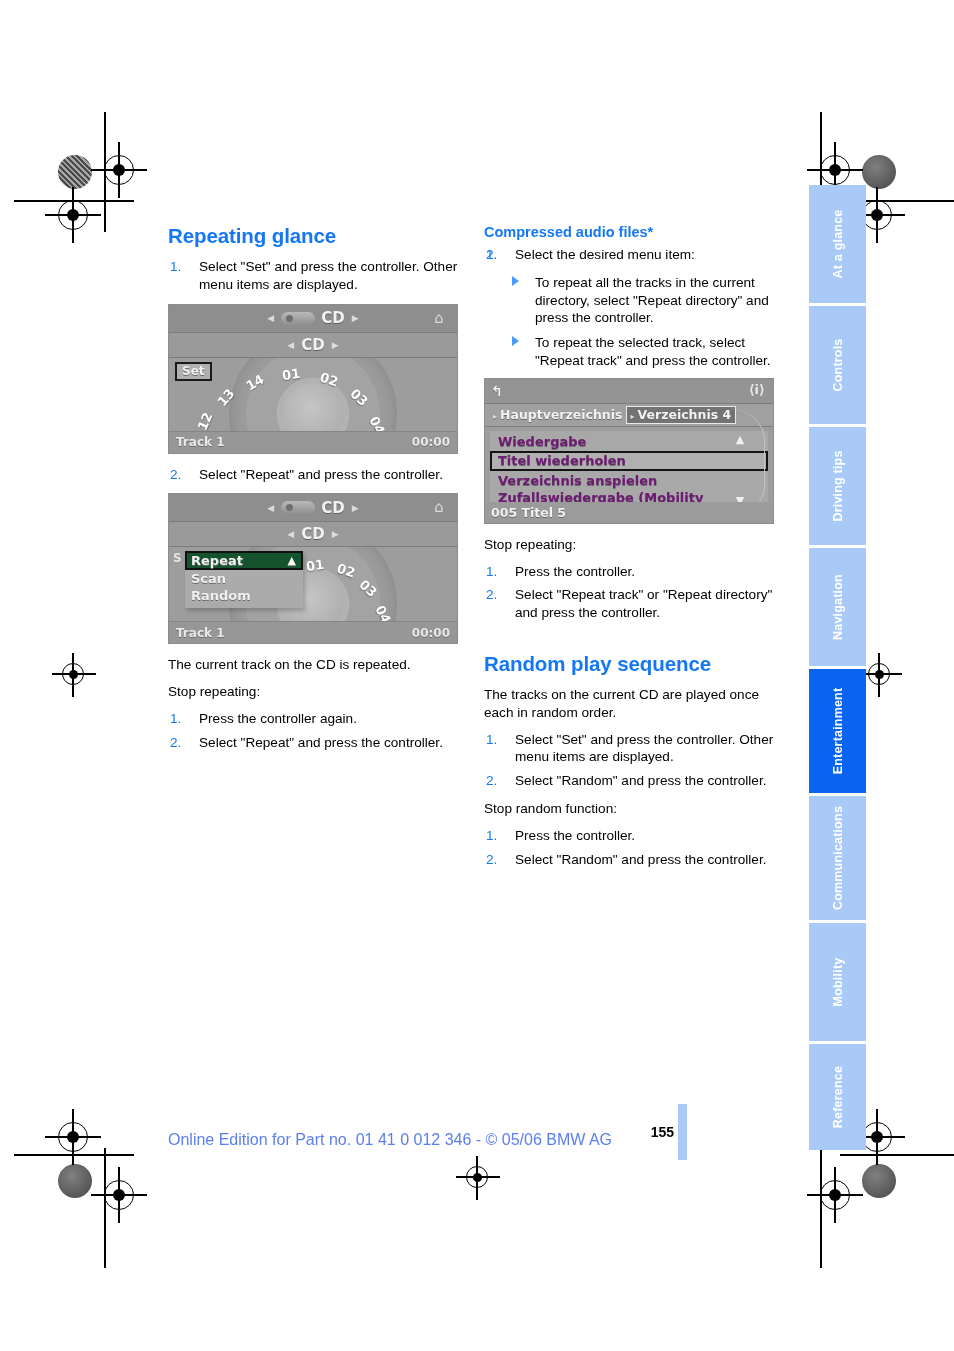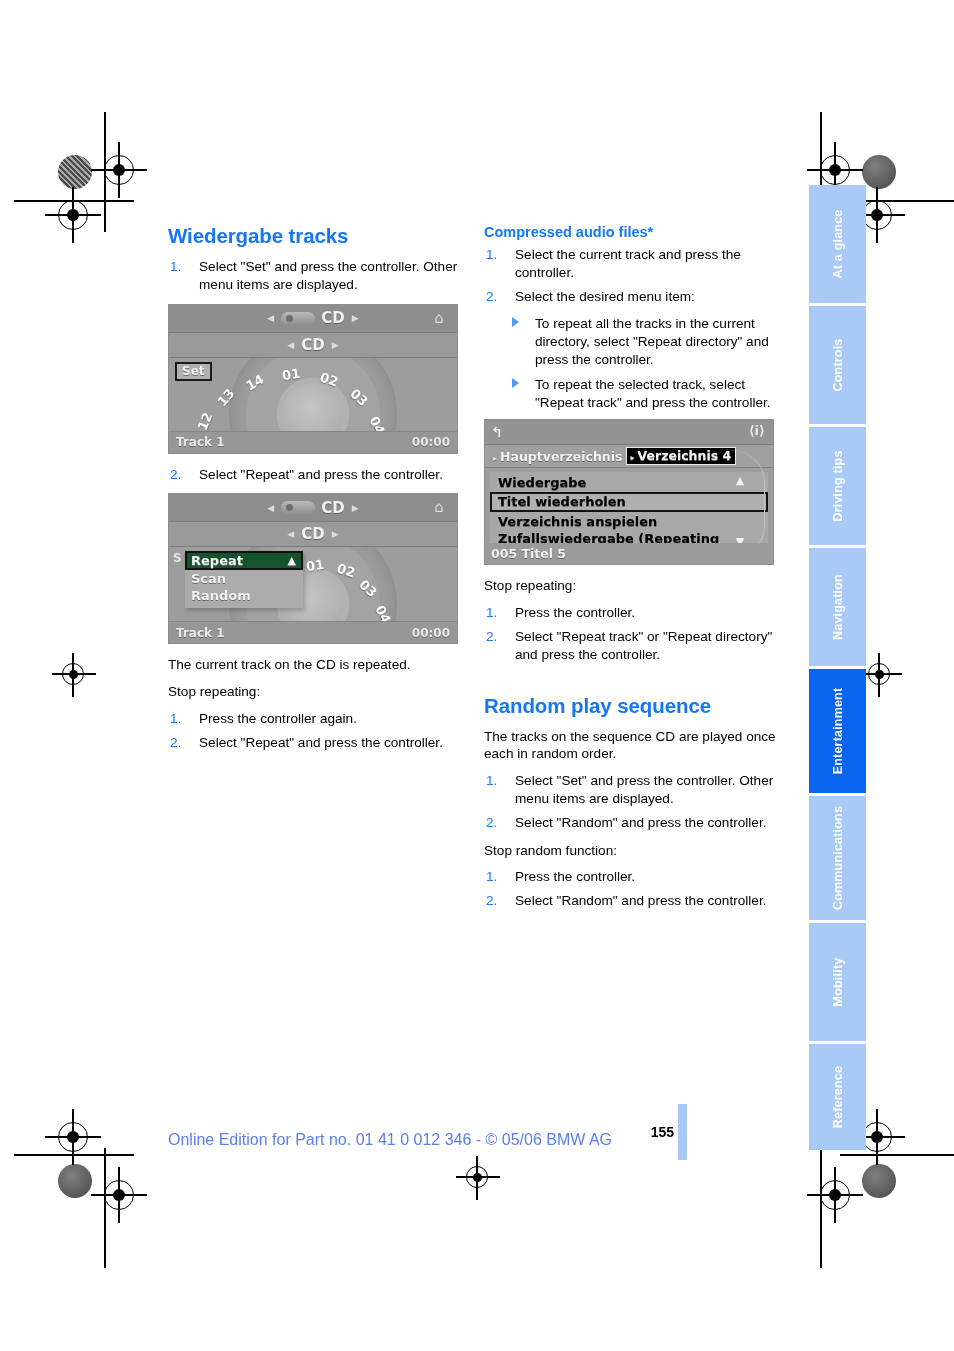--- a/index.html
+++ b/index.html
@@ -385,32 +385,32 @@
   }
   .crumb {
     color: #f2f2f2;
     font-size: 12.5px;
     font-weight: bold;
     text-shadow: 0 1px 0 #6a6a6a;
     padding: 0 3px;
   }
   .crumb.cur {
     border: 1px solid #e9e9e9;
-    background: #000000;
+    background: #737373;
     padding: 0px 4px 1px 4px;
   }
   .crumb .dot { font-size: 8px; margin-right: 3px; color:#e2e2e2;}
   .dir-list {
     position: relative;
     background: #a8a8a8;
     margin: 4px 5px 0 5px;
     padding: 2px 0 3px 0;
   }
   .dir-list .li {
-    color: #000000;
+    color: #701a75;
     font-size: 13px;
     font-weight: bold;
     padding: 1px 8px;
     text-shadow: 0 1px 0 #6a6a6a;
     white-space: nowrap;
     overflow: hidden;
   }
   .dir-list .li.sel {
     border: 2px solid #141414;
     background: #b0b0b0;
@@ -560,21 +560,21 @@
   <div class="tab" style="height:118px;">
     <span class="tab-label">Mobility</span>
   </div>
   <div class="tab" style="height:106px;">
     <span class="tab-label">Reference</span>
   </div>
 </div>
 
 <div class="col" id="col-left">
 
-  <h1 class="sec">Wiedergabe tracks</h1>
+  <h1 class="sec">Repeating glance</h1>
 
   <ol class="steps">
     <li>
       <span class="num">1.</span>
       <span>Select "Set" and press the controller. Other menu items are displayed.</span>
     </li>
   </ol>
 
   <div class="figure">
     <div class="fig-credit"></div>
@@ -672,21 +672,20 @@
   </ol>
 </div>
 
 <div class="col" id="col-right">
 
   <h2 class="sub">Compressed audio files*</h2>
 
   <ol class="steps">
     <li>
       <span class="num">1.</span>
-      <span>Select the current track and press the controller.</span>
     </li>
     <li>
       <span class="num">2.</span>
       <span>Select the desired menu item:</span>
     </li>
   </ol>
 
   <ul class="bullets" style="margin-left:26px;">
     <li>
       <span class="tri"></span>
@@ -710,21 +709,21 @@
           <span class="dot">▸</span><span>Hauptverzeichnis</span>
         </span>
         <span class="crumb cur">
           <span class="dot">▸</span><span>Verzeichnis 4</span>
         </span>
       </div>
       <div class="dir-list">
         <div class="li">Wiedergabe</div>
         <div class="li sel">Titel wiederholen</div>
         <div class="li">Verzeichnis anspielen</div>
-        <div class="li">Zufallswiedergabe (Repeating</div>
+        <div class="li">Zufallswiedergabe (Mobility</div>
         <div class="scroll-ind">
           <span class="up">▲</span>
           <span class="dn">▼</span>
         </div>
       </div>
       <div class="scroll-arc"></div>
       <div class="dir-status">
         <span>005 Titel 5</span>
       </div>
     </div>
@@ -739,21 +738,21 @@
     <li>
       <span class="num">2.</span>
       <span>Select "Repeat track" or "Repeat directory" and press the controller.</span>
     </li>
   </ol>
 
   <div class="gap-md"></div>
 
   <h1 class="sec">Random play sequence</h1>
 
-  <p class="body">The tracks on the sequence CD are played once each in random order.</p>
+  <p class="body">The tracks on the current CD are played once each in random order.</p>
 
   <ol class="steps">
     <li>
       <span class="num">1.</span>
       <span>Select "Set" and press the controller. Other menu items are displayed.</span>
     </li>
     <li>
       <span class="num">2.</span>
       <span>Select "Random" and press the controller.</span>
     </li>

